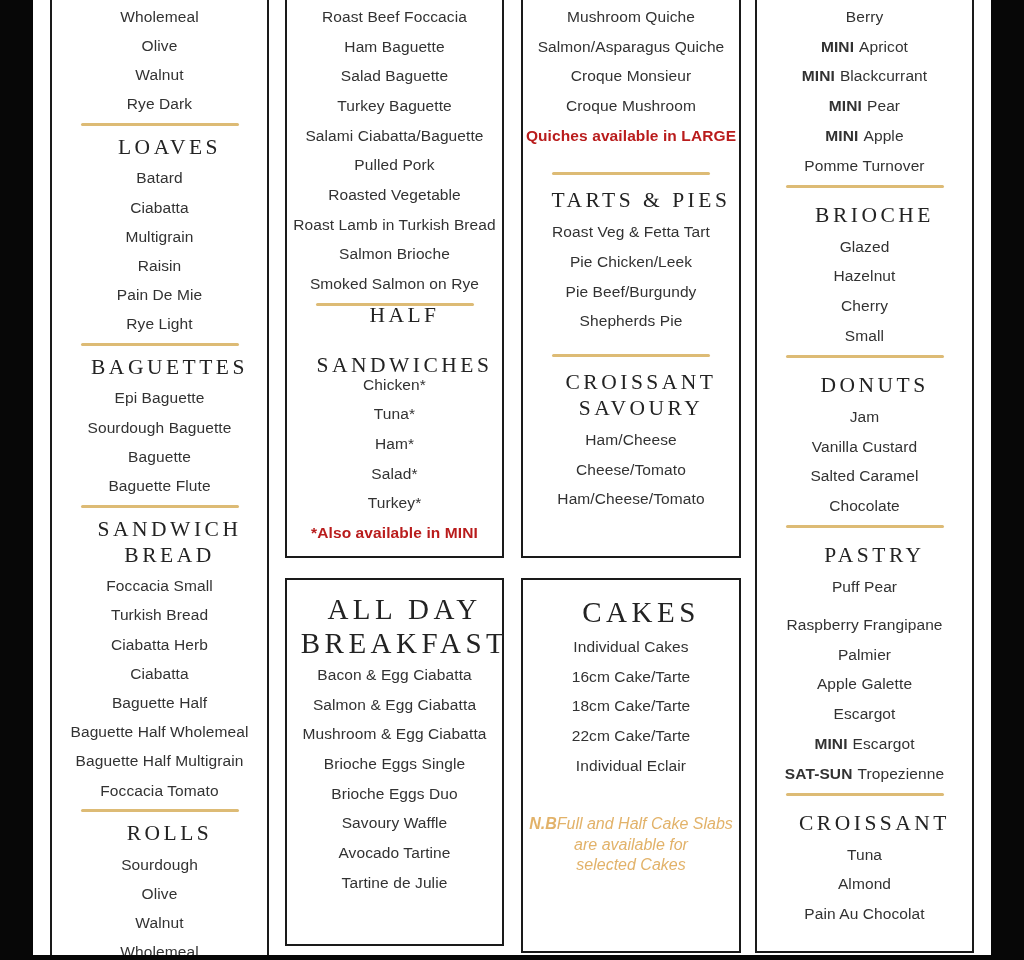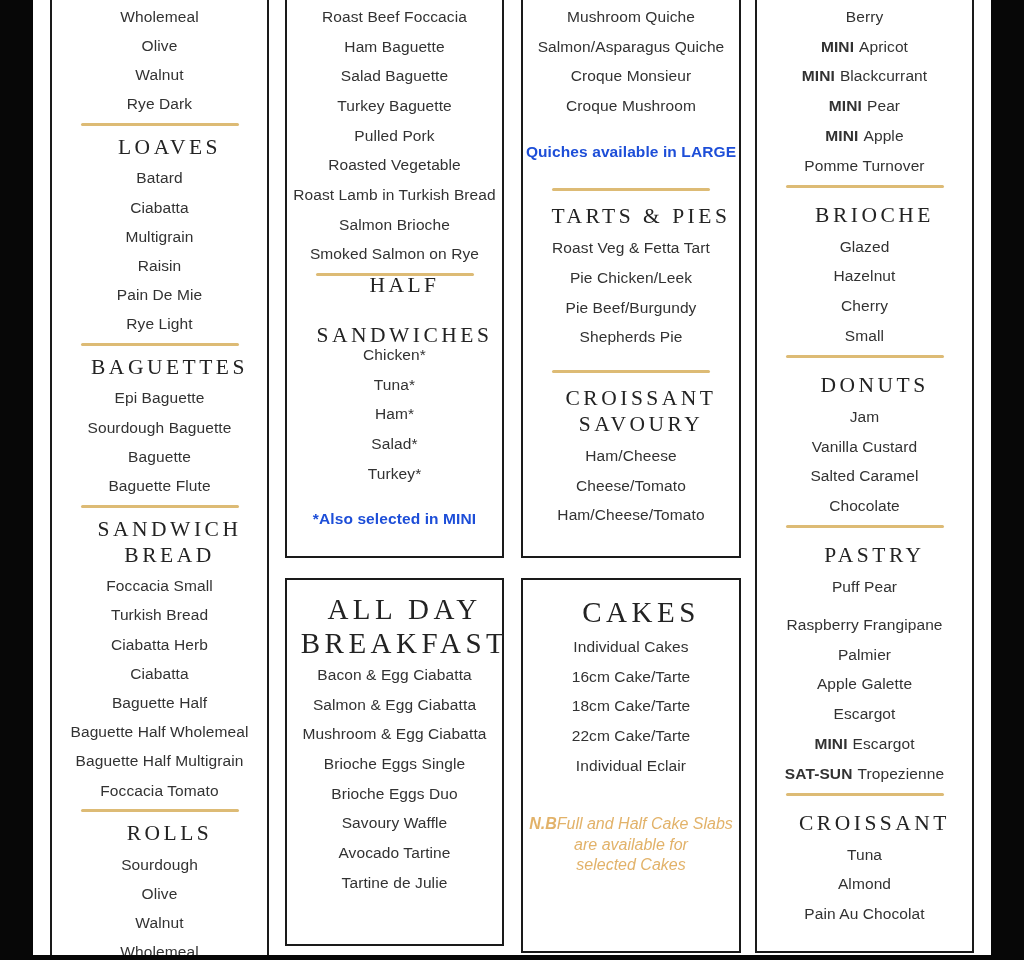--- a/index.html
+++ b/index.html
@@ -17,21 +17,21 @@
   #p2b{left:285px; top:578px; width:219px; height:368px;}
   #p3a{left:521px; top:-12px; width:220px; height:570px;}
   #p3b{left:521px; top:578px; width:220px; height:375px;}
   #p4 {left:755px; top:-12px; width:219px; height:965px;}
 
   .item{height:29.7px;display:flex;align-items:center;justify-content:center;
         font-size:15.5px;color:#323232;white-space:nowrap;letter-spacing:0.1px;}
   #p1 .item{height:29.2px;}
   #p4 .item{height:29.8px;}
   .item .pfx{font-weight:700;margin-right:5px;}
-  .item.bold{font-weight:700;color:#1d4ed8;margin-top:16px;}
+  .item.bold{font-weight:700;color:#b91c1c;}
 
   .heading{font-family:"Liberation Serif","DejaVu Serif",serif;font-size:21.5px;
            letter-spacing:3.5px;color:#232323;line-height:26px;
            display:flex;flex-direction:column;align-items:center;justify-content:center;margin-left:20px;}
   .heading.xl{font-size:29px;letter-spacing:4.5px;line-height:34px;}
   #p4 .heading{margin-top:10px;}
   #p3a .heading{margin-top:8px;}
 
   .divider{width:158px;height:3px;background:#ddbb75;margin:4px auto;border-radius:1.5px;}
 
@@ -85,36 +85,37 @@
       <div class="item">Sourdough</div>
       <div class="item">Olive</div>
       <div class="item">Walnut</div>
       <div class="item">Wholemeal</div>
     </div>
   <div class="panel" id="p2a">
       <div class="item">Roast Beef Foccacia</div>
       <div class="item">Ham Baguette</div>
       <div class="item">Salad Baguette</div>
       <div class="item">Turkey Baguette</div>
+      <div class="item">Salami Ciabatta/Baguette</div>
       <div class="item">Pulled Pork</div>
       <div class="item">Roasted Vegetable</div>
       <div class="item">Roast Lamb in Turkish Bread</div>
       <div class="item">Salmon Brioche</div>
       <div class="item">Smoked Salmon on Rye</div>
       <div class="divider"></div>
       <div class="heading" style="height: 60px; gap: 24px;">
         <div>HALF</div>
         <div>SANDWICHES</div>
       </div>
       <div class="item">Chicken*</div>
       <div class="item">Tuna*</div>
       <div class="item">Ham*</div>
       <div class="item">Salad*</div>
       <div class="item">Turkey*</div>
-      <div class="item bold">*Also selected in MINI</div>
+      <div class="item bold">*Also available in MINI</div>
     </div>
   <div class="panel" id="p2b">
       <div class="heading xl" style="height: 68px;">
         <div>ALL DAY</div>
         <div>BREAKFAST</div>
       </div>
       <div class="item">Bacon &amp; Egg Ciabatta</div>
       <div class="item">Salmon &amp; Egg Ciabatta</div>
       <div class="item">Mushroom &amp; Egg Ciabatta</div>
       <div class="item">Brioche Eggs Single</div>

